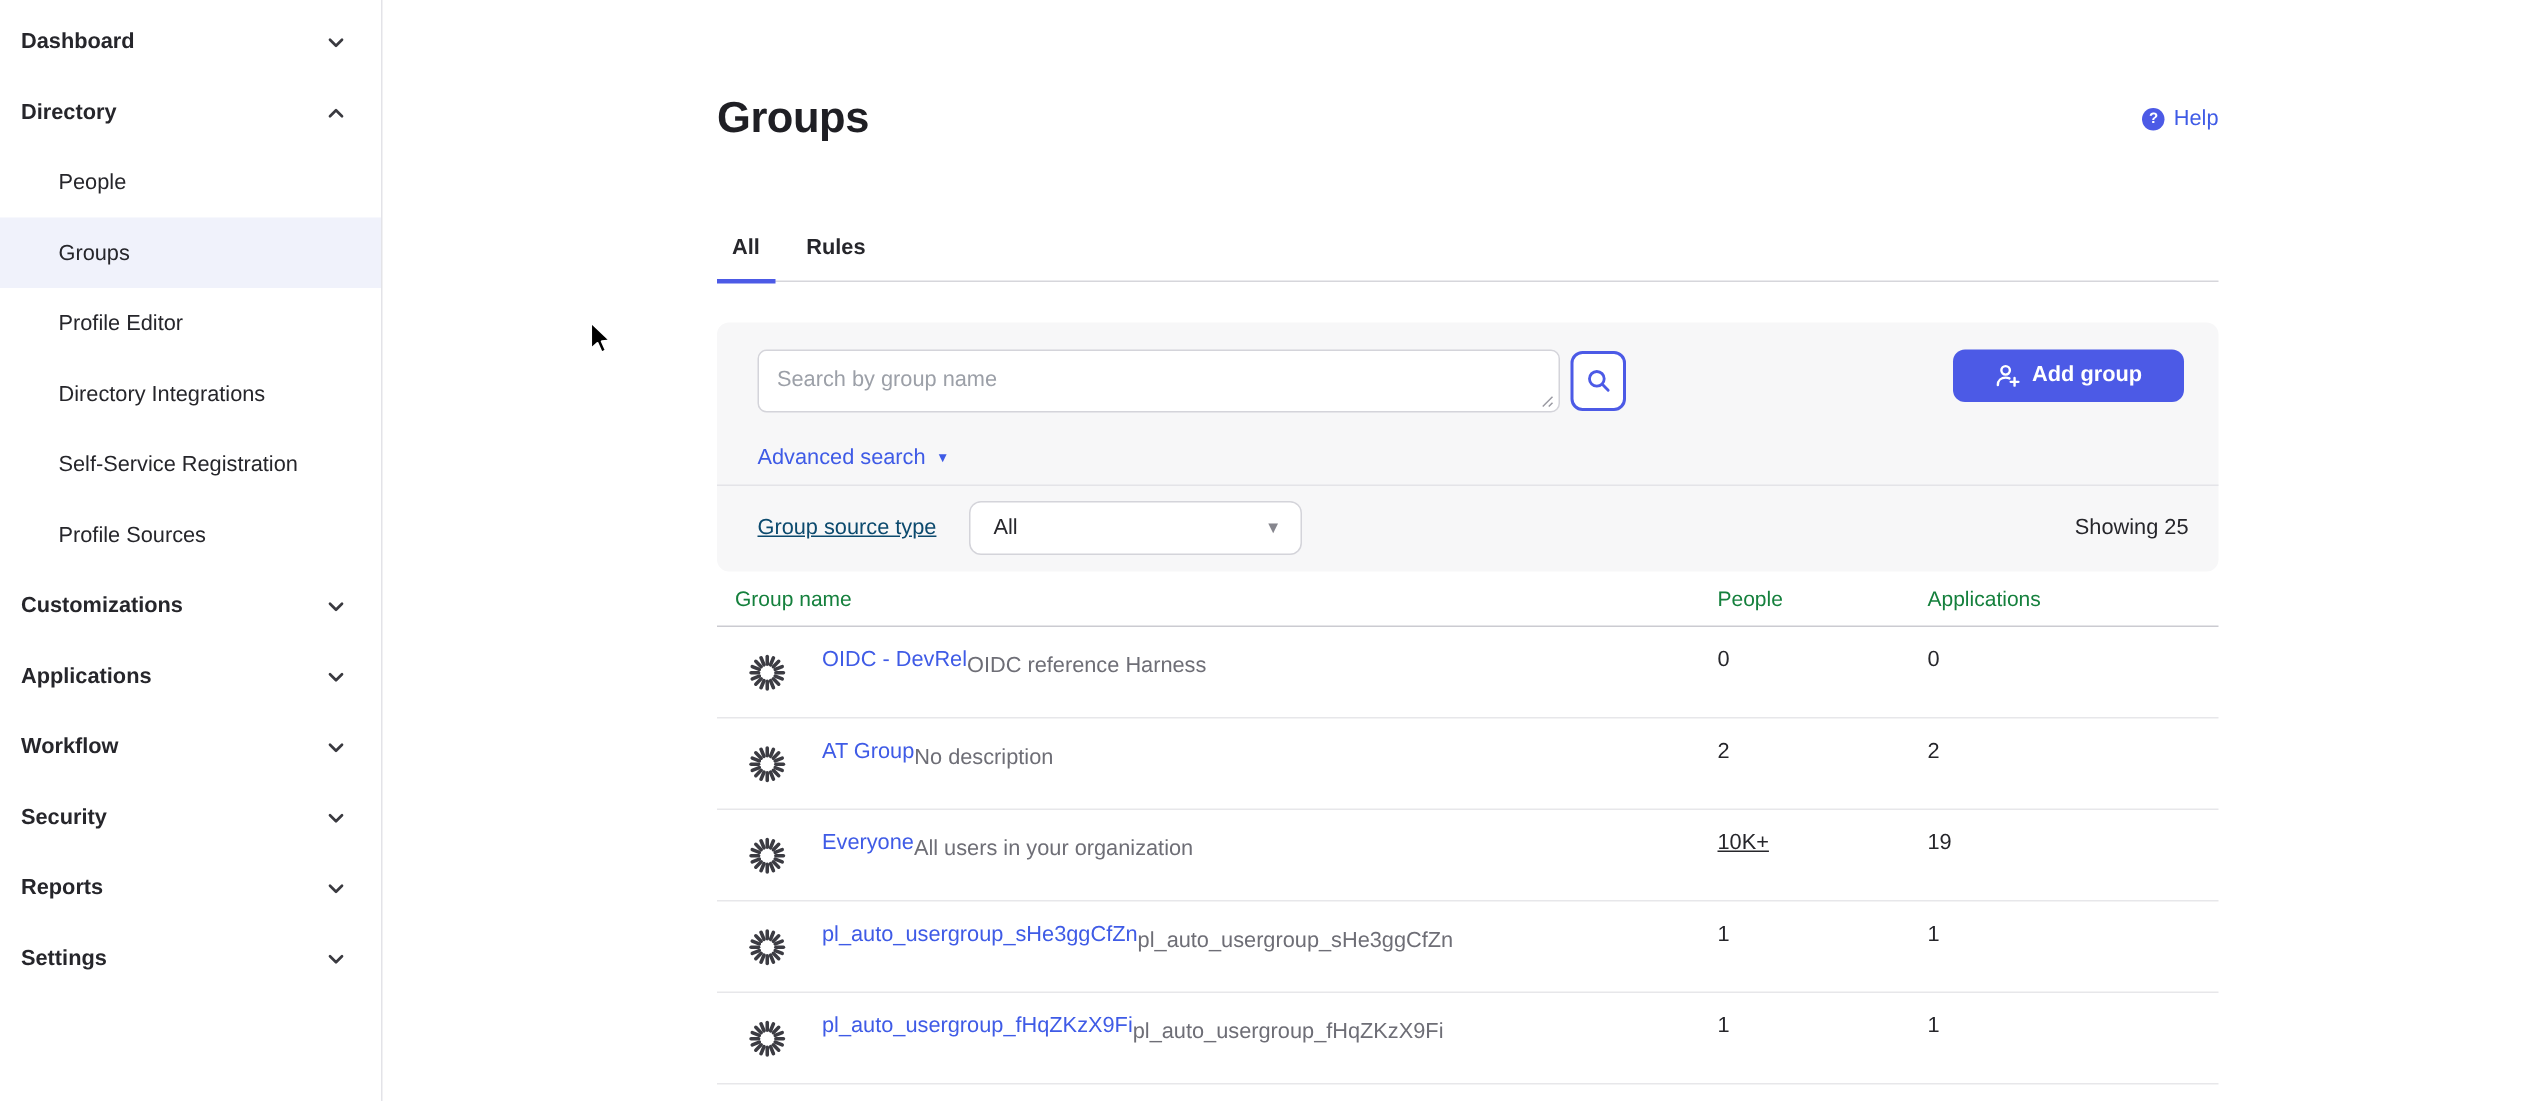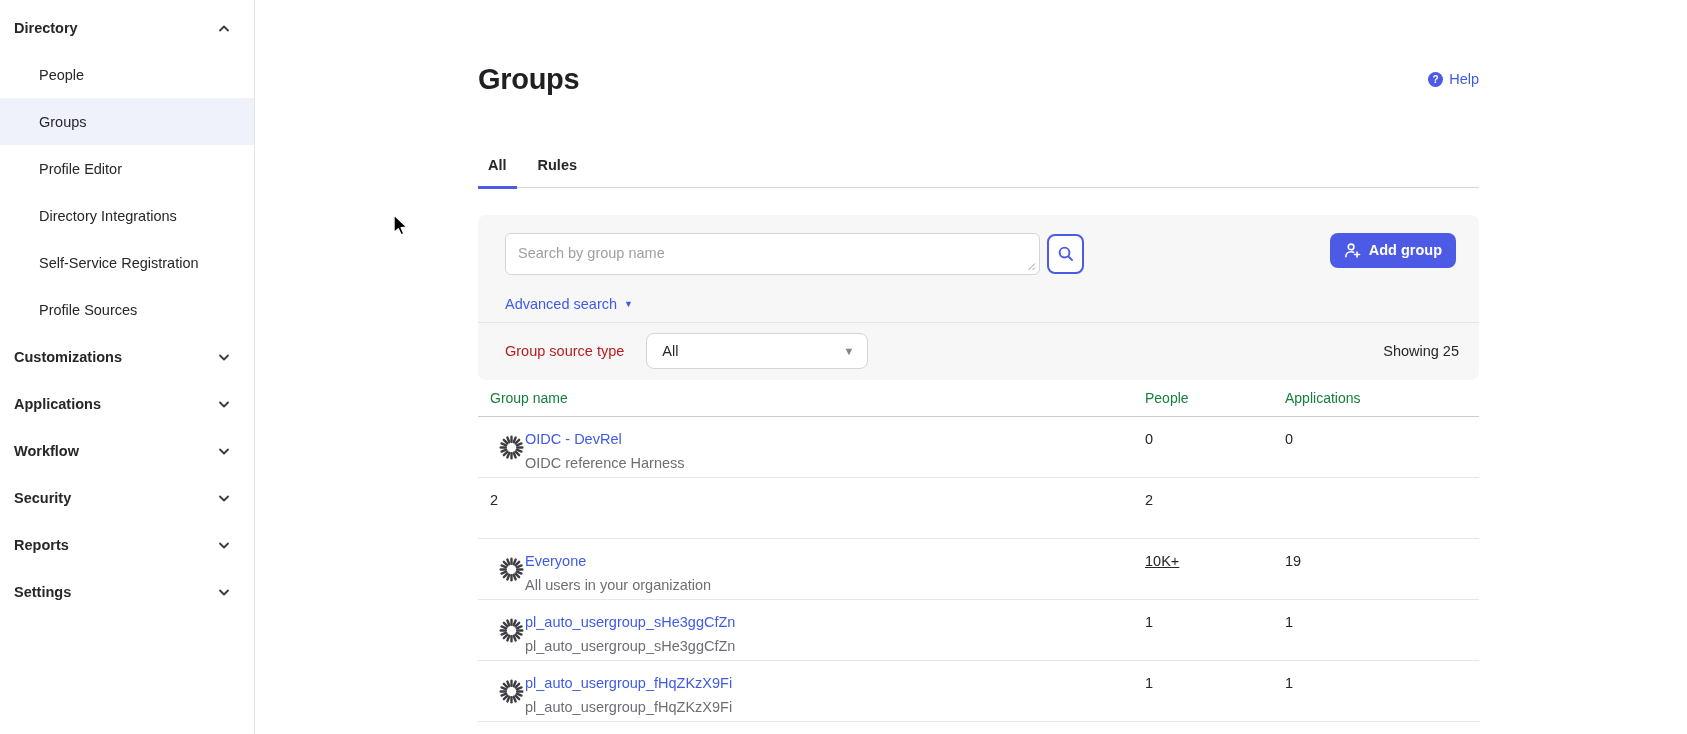--- a/index.html
+++ b/index.html
@@ -52,50 +52,50 @@
     color:#26262b; background:#fff; outline:none;
   }
   .search-input::placeholder { color:#9ca0a8; }
   .resize-grip { position:absolute; right:4px; bottom:7px; pointer-events:none; }
   .search-btn {
     margin-left:7px; width:37px; height:40px; margin-top:1px;
     background:#fff; border:2px solid #4c5ae6; border-radius:8px;
     display:flex; align-items:center; justify-content:center; cursor:pointer;
   }
   .add-btn {
-    margin-left:auto; height:35px; padding:0 14px; border:none; border-radius:8px;
+    margin-left:auto; height:35px; padding:0 28px; border:none; border-radius:8px;
     background:#4c5ae6; color:#fff; font-family:"Liberation Sans", sans-serif;
     font-size:14.5px; font-weight:700; display:flex; align-items:center; gap:8px; cursor:pointer;
   }
   .advanced-row { padding:0 27px 10px; margin-top:10px; }
   .advanced-link { color:#3f5be6; font-size:14.5px; cursor:pointer; display:inline-flex; align-items:center; gap:7px; }
   .advanced-caret { font-size:9px; color:#3f5be6; }
   .card-divider { border-top:1px solid #e4e4e8; }
   .card-filters { display:flex; align-items:center; height:57px; padding:0 20px 0 27px; }
-  .filter-label { color:#b91c1c; margin-right:22px; }
+  .filter-label { color:#0c4a6e; margin-right:22px;text-decoration:underline; }
   .dropdown {
     width:222px; height:36px; background:#fff; border:1px solid #d4d4da; border-radius:8px;
     display:flex; align-items:center; justify-content:space-between; padding:0 13px 0 15px; cursor:pointer;
   }
   .dropdown-caret { color:#86868e; font-size:11px; }
   .showing { margin-left:auto; color:#26262b; }
 
   
   .thead {
     display:grid; grid-template-columns:655px 140px 193px; padding-left:12px;
     height:37px; align-items:center; border-bottom:1px solid #cbcbd1;
     font-size:14px; color:#15803d;
   }
   .trow {
     display:grid; grid-template-columns:655px 140px 193px; padding-left:12px; padding-top:12px;
     height:61px; align-items:start; border-bottom:1px solid #e7e7ea;
   }
   .name-cell { display:flex; align-items:flex-start; }
   .grp-icon { width:27px; height:27px; margin:5px 0 0 8px; flex:0 0 auto; }
-  .name-stack { display:flex; flex-direction:column; }
+  .name-stack { margin-left:23px; display:flex; }
   .grp-link { color:#3f5be6; font-size:14.5px; line-height:20px; text-decoration:none; cursor:pointer; }
   .grp-desc { color:#6e6e76; font-size:14.5px; line-height:20px; margin-top:4px; }
   .num { font-size:14.5px; line-height:20px; color:#26262b; }
   .num-link { text-decoration:underline; cursor:pointer; }
 
   .cursor { position:absolute; left:389px; top:213px; z-index:50; pointer-events:none; }
 </style>
 </head>
 <body>
 
@@ -123,20 +123,28 @@
       <path d="M4 6.5 L8 10.5 L12 6.5"></path>
     </g>
     <g id="chev-up" fill="none" stroke="#3a3a40" stroke-width="1.8" stroke-linecap="round" stroke-linejoin="round">
       <path d="M4 10.5 L8 6.5 L12 10.5"></path>
     </g>
   </defs>
 </svg>
 
 <nav class="sidebar">
   <div class="nav-item nav-top">
+    <span>Dashboard</span>
+    <span class="chev">
+        <svg width="16" height="16" viewBox="0 0 16 16">
+          <use href="#chev-down"></use>
+        </svg>
+      </span>
+  </div>
+  <div class="nav-item nav-top">
     <span>Directory</span>
     <span class="chev">
         <svg width="16" height="16" viewBox="0 0 16 16">
           <use href="#chev-up"></use>
         </svg>
       </span>
   </div>
   <div class="nav-item nav-sub">
     <span>People</span>
   </div>
@@ -277,20 +285,29 @@
           <div class="name-stack">
             <a class="grp-link">OIDC - DevRel</a>
             <span class="grp-desc">OIDC reference Harness</span>
           </div>
         </div>
         <span class="num">0</span>
         <span class="num">0</span>
       </div>
 
       <div class="trow">
+        <div class="name-cell">
+          <svg class="grp-icon" viewBox="0 0 24 24">
+              <use href="#sunburst"></use>
+            </svg>
+          <div class="name-stack">
+            <a class="grp-link">AT Group</a>
+            <span class="grp-desc">No description</span>
+          </div>
+        </div>
         <span class="num">2</span>
         <span class="num">2</span>
       </div>
 
       <div class="trow">
         <div class="name-cell">
           <svg class="grp-icon" viewBox="0 0 24 24">
               <use href="#sunburst"></use>
             </svg>
           <div class="name-stack">

